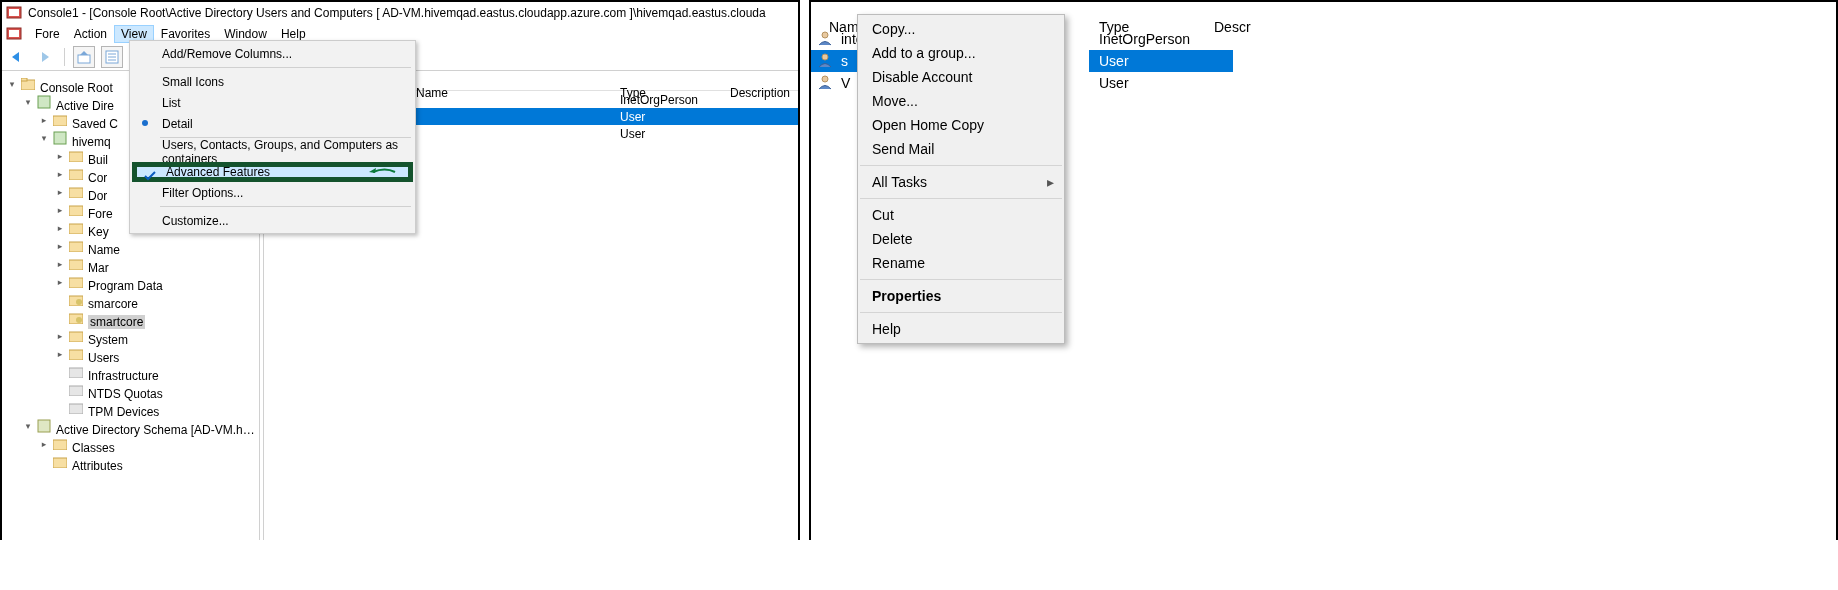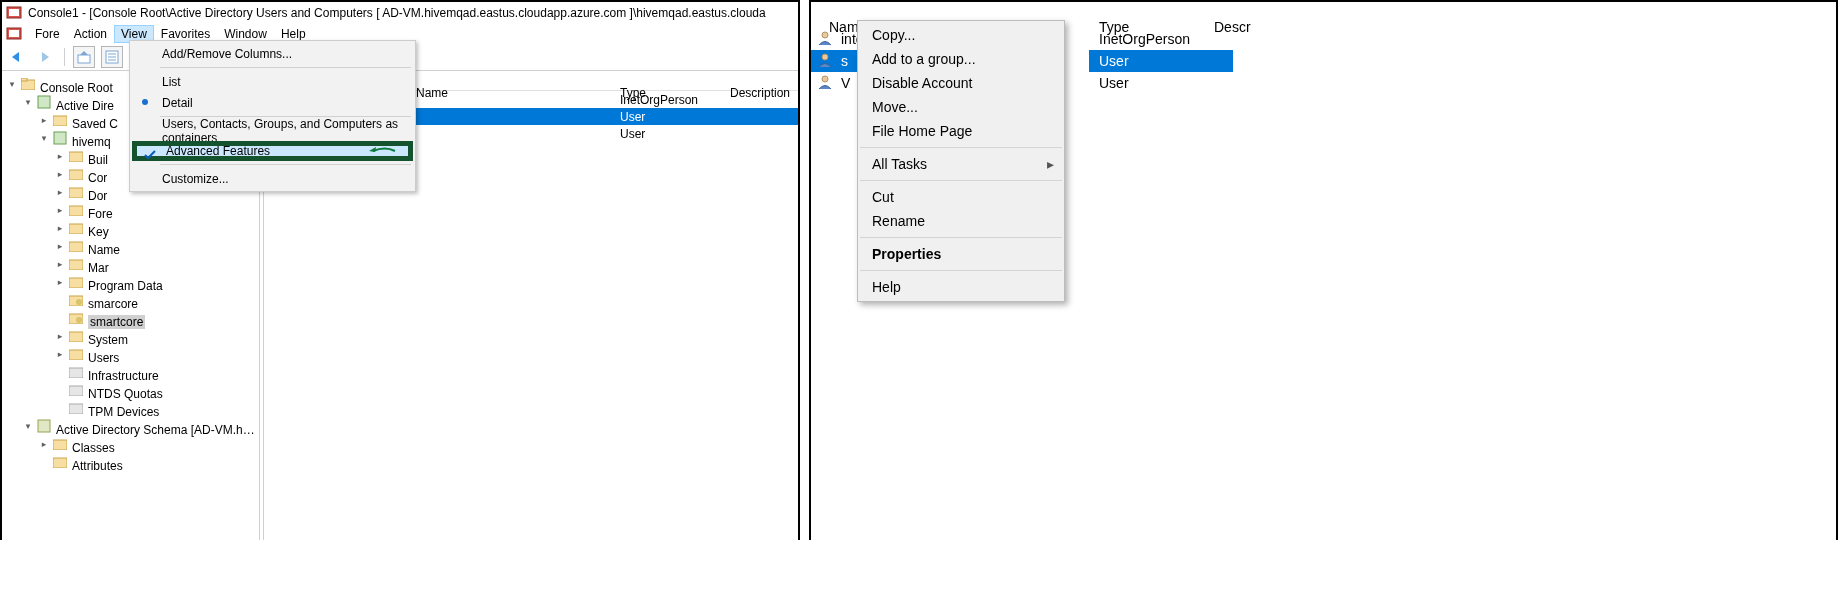--- a/index.html
+++ b/index.html
@@ -184,21 +184,21 @@
   }
   .rrow .ricon { width:18px; height:18px; margin:0 6px 0 6px; flex:0 0 auto;}
   .rrow.selected { background:#0078d7; color:#fff; }
   .rrow .name { width:240px;}
   .r-type-col { position:absolute; left:278px; top:26px; }
   .r-type-col div { height:22px; display:flex; align-items:center; padding-left:10px; font-size:14px;}
   .r-type-col div.sel { background:#0078d7; color:#fff; width:144px;}
   
   .ctx {
     position:absolute;
-    left:46px; top:18px;
+    left:46px; top:12px;
     width:208px;
     background:#f0f0f0;
     border:1px solid #bcbcbc;
     box-shadow: 3px 3px 6px rgba(0,0,0,0.3);
     font-size:14px;
     padding:2px 0;
     z-index:60;
   }
   .ctx-item {
     height:24px;
@@ -268,20 +268,21 @@
             <line x1="3" y1="4" x2="11" y2="4" stroke="#7aa7d8"></line>
             <line x1="3" y1="7" x2="11" y2="7" stroke="#7aa7d8"></line>
             <line x1="3" y1="10" x2="11" y2="10" stroke="#7aa7d8"></line>
           </svg>
     </span>
   </div>
 
   <div class="dropdown">
     <div class="dd-item">Add/Remove Columns...</div>
     <div class="dd-sep"></div>
+    <div class="dd-item">Small Icons</div>
     <div class="dd-item">List</div>
     <div class="dd-item">
       <span class="dd-bullet"></span>
       <span>Detail</span>
     </div>
     <div class="dd-sep"></div>
     <div class="dd-item">Users, Contacts, Groups, and Computers as containers</div>
     <div class="dd-item checked">
       <span class="dd-check">
         <svg width="14" height="14">
@@ -289,20 +290,21 @@
             </svg>
       </span>
       <span>Advanced Features</span>
       <span class="arrow-annot">
         <svg width="30" height="14">
               <path d="M28 7 Q 18 2 6 7" stroke="#0b7a3b" stroke-width="2" fill="none"></path>
               <path d="M2 7 L9 3 L8 8 Z" fill="#0b7a3b"></path>
             </svg>
       </span>
     </div>
+    <div class="dd-item">Filter Options...</div>
     <div class="dd-sep"></div>
     <div class="dd-item">Customize...</div>
   </div>
 
   <div class="body-split">
     <div class="tree-pane">
       <div class="tree">
         <ul>
           <li>
             <div class="node">
@@ -628,28 +630,30 @@
         </span>
         <span class="name">V</span>
       </div>
     </div>
 
     <div class="ctx">
       <div class="ctx-item">Copy...</div>
       <div class="ctx-item">Add to a group...</div>
       <div class="ctx-item">Disable Account</div>
       <div class="ctx-item">Move...</div>
-      <div class="ctx-item">File Home Page</div>
+      <div class="ctx-item">Open Home Copy</div>
+      <div class="ctx-item">Send Mail</div>
       <div class="ctx-sep"></div>
       <div class="ctx-item">
         <span>All Tasks</span>
         <span class="sub">▸</span>
       </div>
       <div class="ctx-sep"></div>
       <div class="ctx-item">Cut</div>
+      <div class="ctx-item">Delete</div>
       <div class="ctx-item">Rename</div>
       <div class="ctx-sep"></div>
       <div class="ctx-item bold">Properties</div>
       <div class="ctx-sep"></div>
       <div class="ctx-item">Help</div>
     </div>
 
   </div>
 </div>
 

